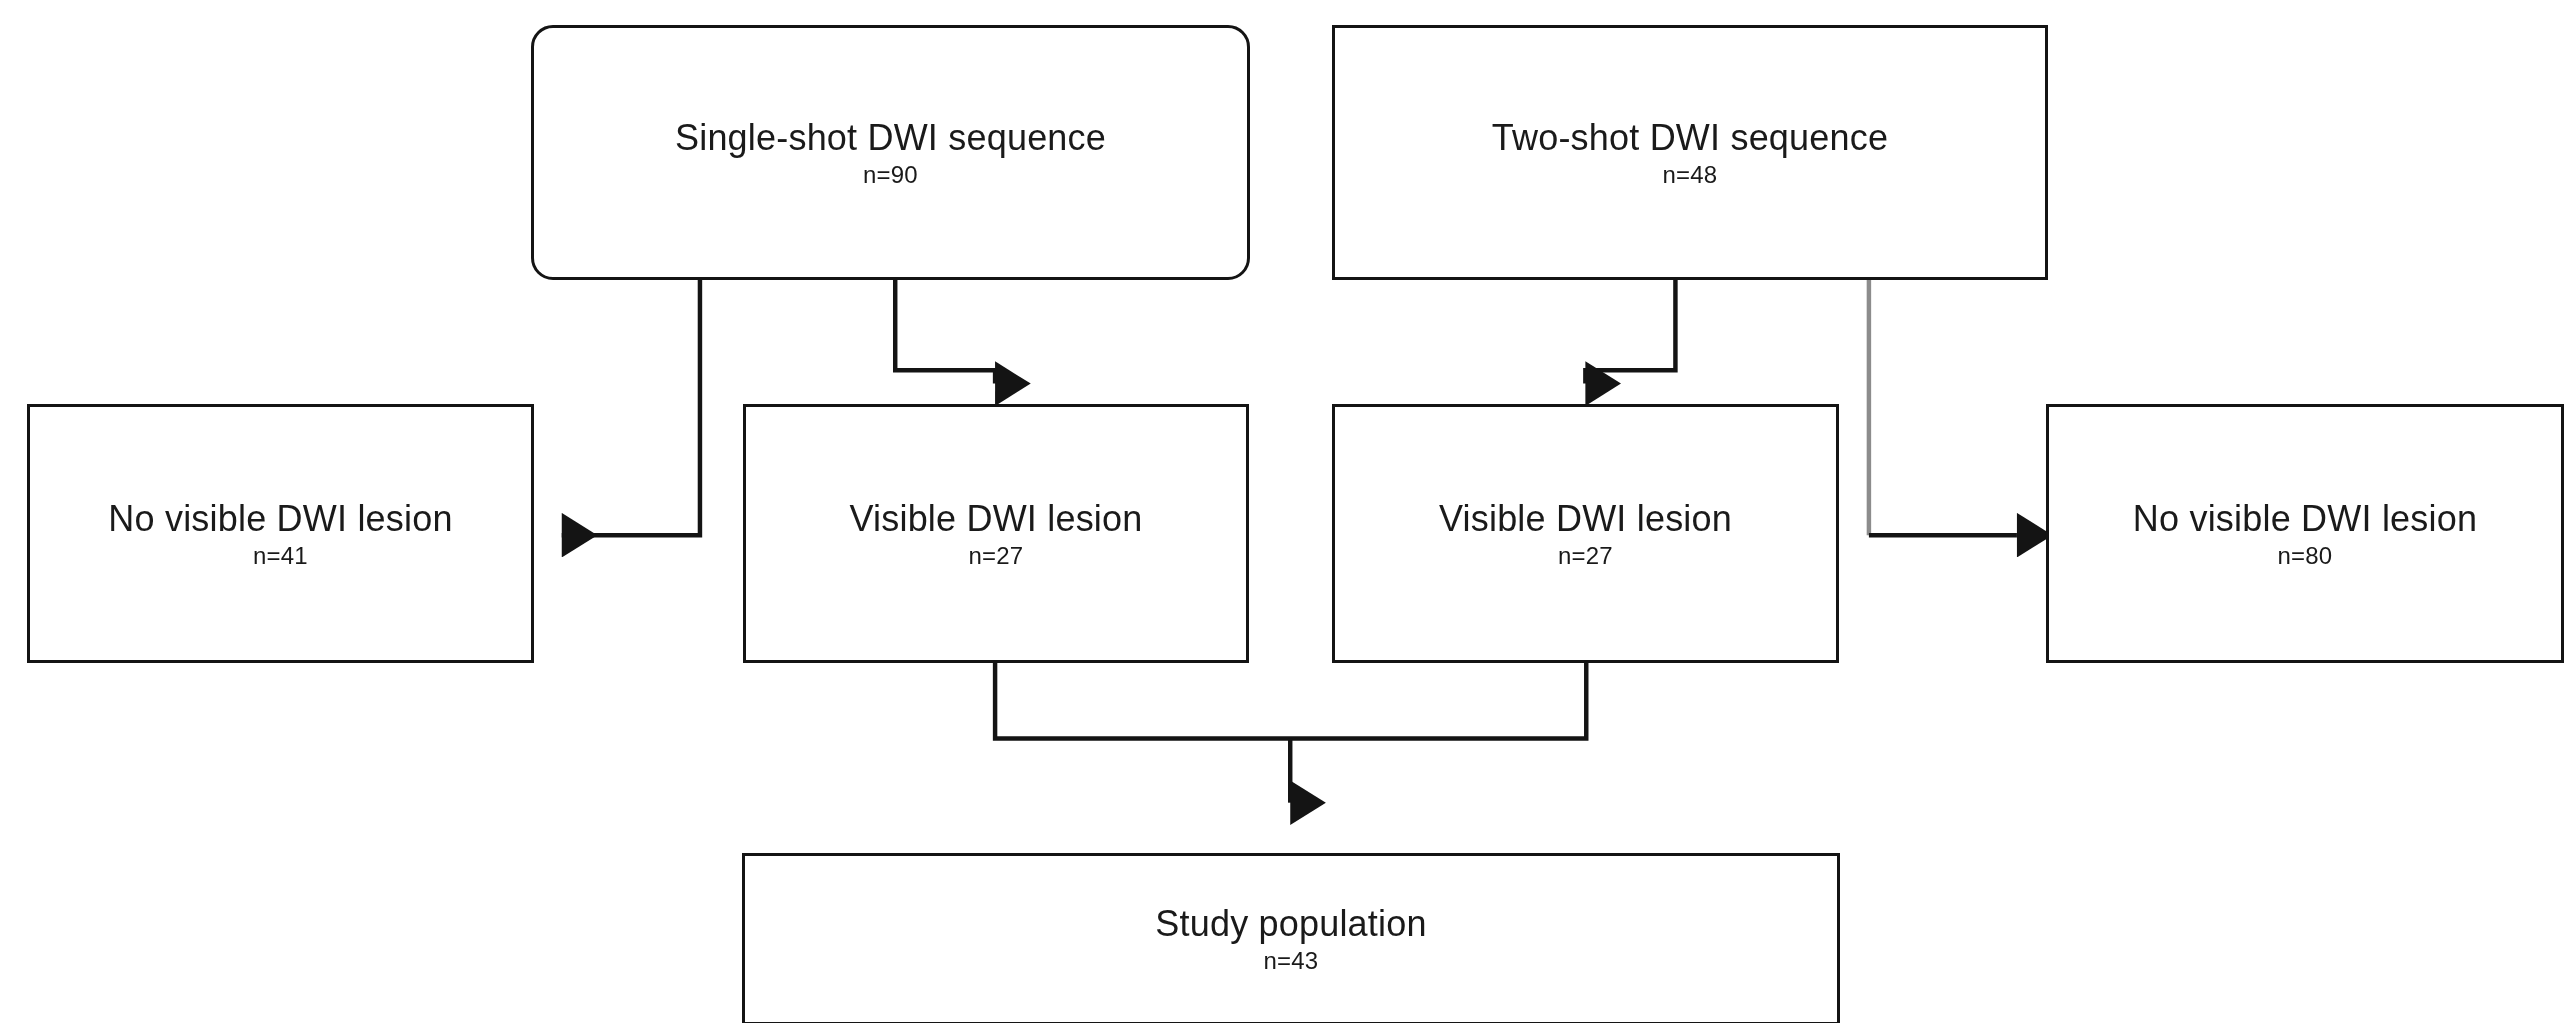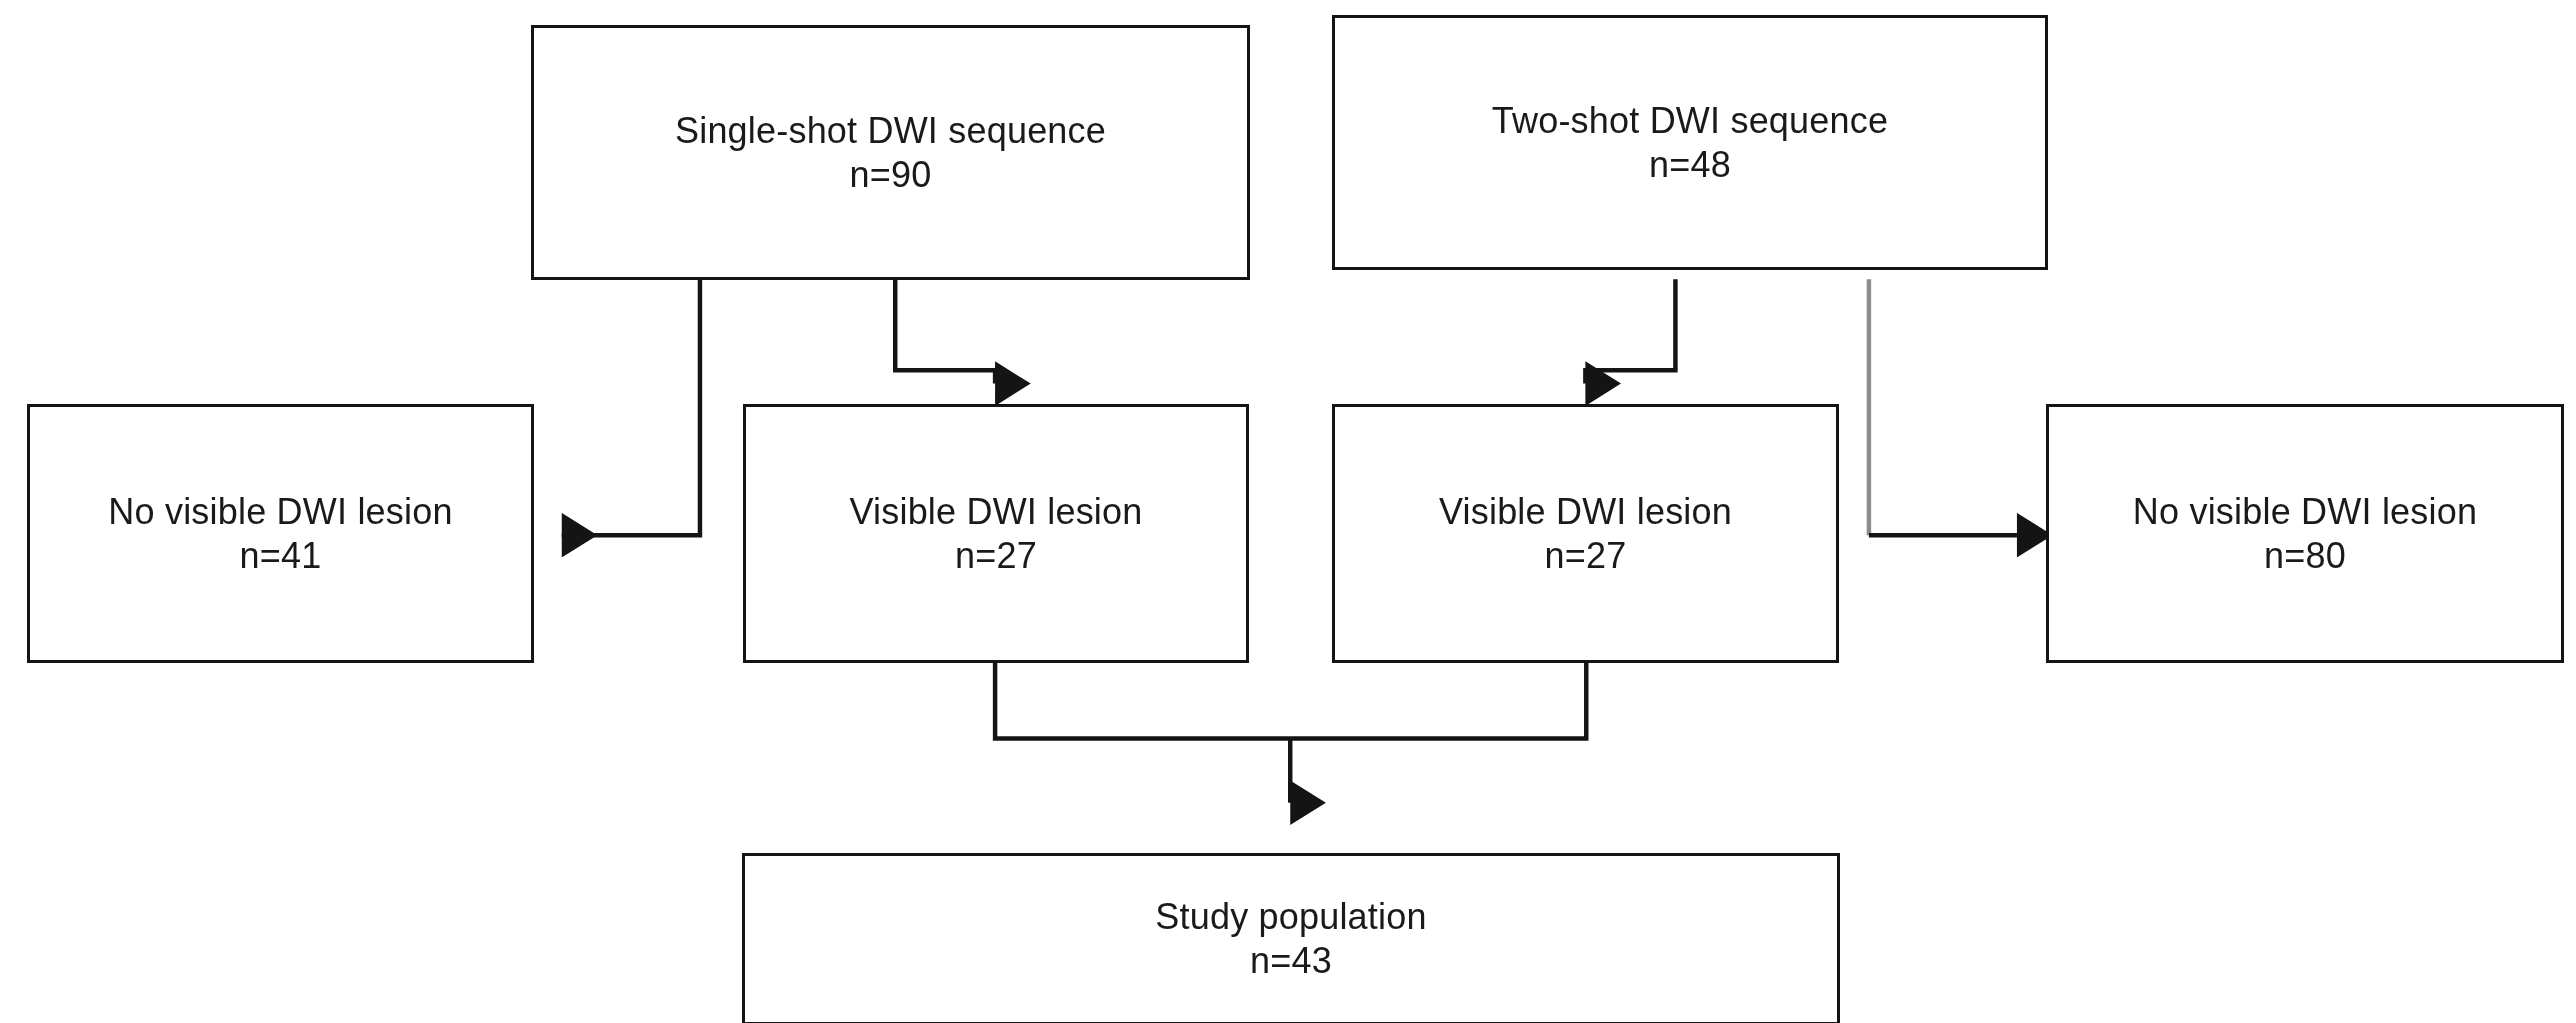--- a/index.html
+++ b/index.html
@@ -35,21 +35,21 @@
     text-align: center;
     color: #1a1a1a;
   }
   .node-label {
     font-size: 36px;
     line-height: 1.22;
     white-space: nowrap;
     letter-spacing: 0.2px;
   }
   .node-count {
-    font-size: 36px;
+    font-size: 24px;
     line-height: 1.22;
     white-space: nowrap;
     letter-spacing: 0.2px;
   }
 </style>
 </head>
 <body>
 
 <div id="canvas">
 
@@ -82,26 +82,26 @@
       <path d="M2096,313 L2096,600" fill="none" stroke="#8c8c8c" stroke-width="5"></path>
       <path d="M2096,600 L2262,600" fill="none" stroke="#141414" stroke-width="5" marker-end="url(#arrowRight)"></path>
     </g>
 
     <g>
       <path d="M1116,743 L1116,828 L1779,828 L1779,743" fill="none" stroke="#141414" stroke-width="5"></path>
       <path d="M1447,828 L1447,900" fill="none" stroke="#141414" stroke-width="5" marker-end="url(#arrowDown)"></path>
     </g>
   </svg>
 
-  <div class="node-box" style="left:531px; top:25px; width:719px; height:255px;">
+  <div class="node-box" style="left:531px; top:25px; width:719px; height:255px;border-radius:22px;">
     <div class="node-label">Single-shot DWI sequence</div>
     <div class="node-count">n=90</div>
   </div>
 
-  <div class="node-box" style="left:1332px; top:15px; width:716px; height:255px;">
+  <div class="node-box" style="left:1332px; top:25px; width:716px; height:255px;">
     <div class="node-label">Two-shot DWI sequence</div>
     <div class="node-count">n=48</div>
   </div>
 
   <div class="node-box" style="left:27px; top:404px; width:507px; height:259px;">
     <div class="node-label">No visible DWI lesion</div>
     <div class="node-count">n=41</div>
   </div>
 
   <div class="node-box" style="left:743px; top:404px; width:506px; height:259px;">

